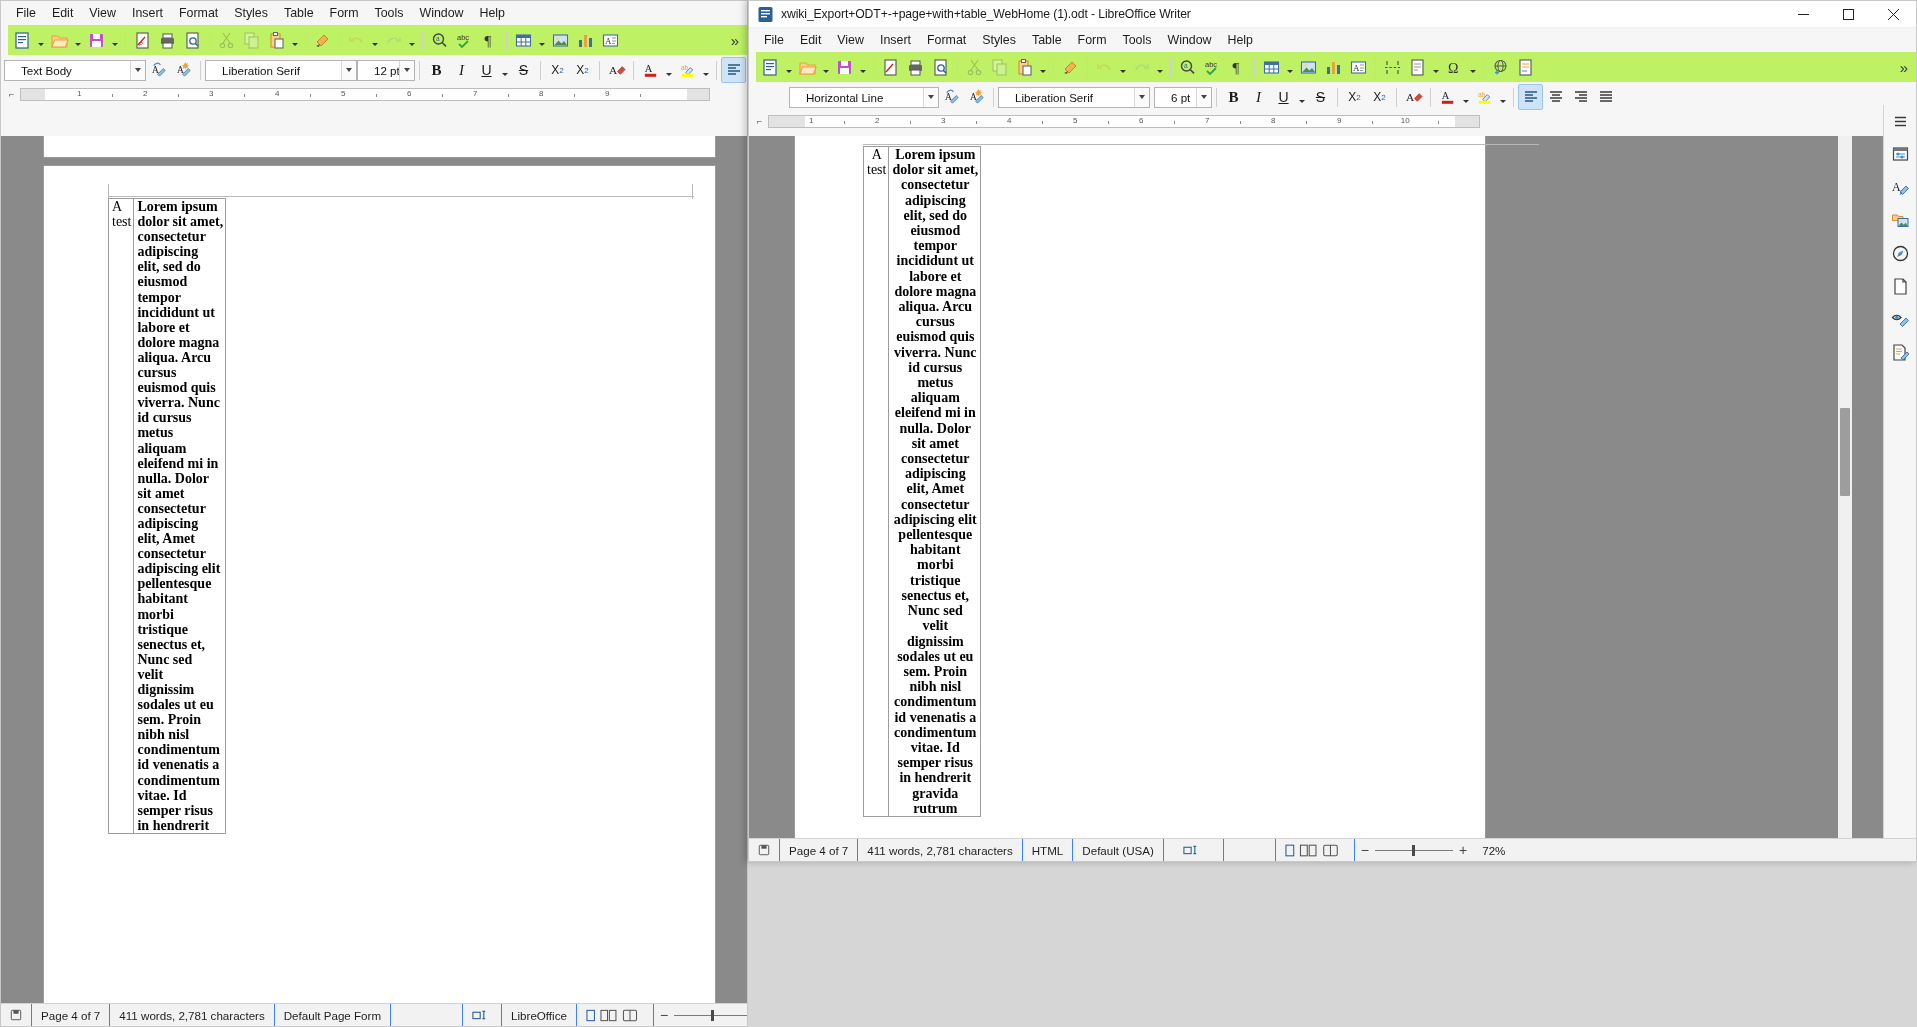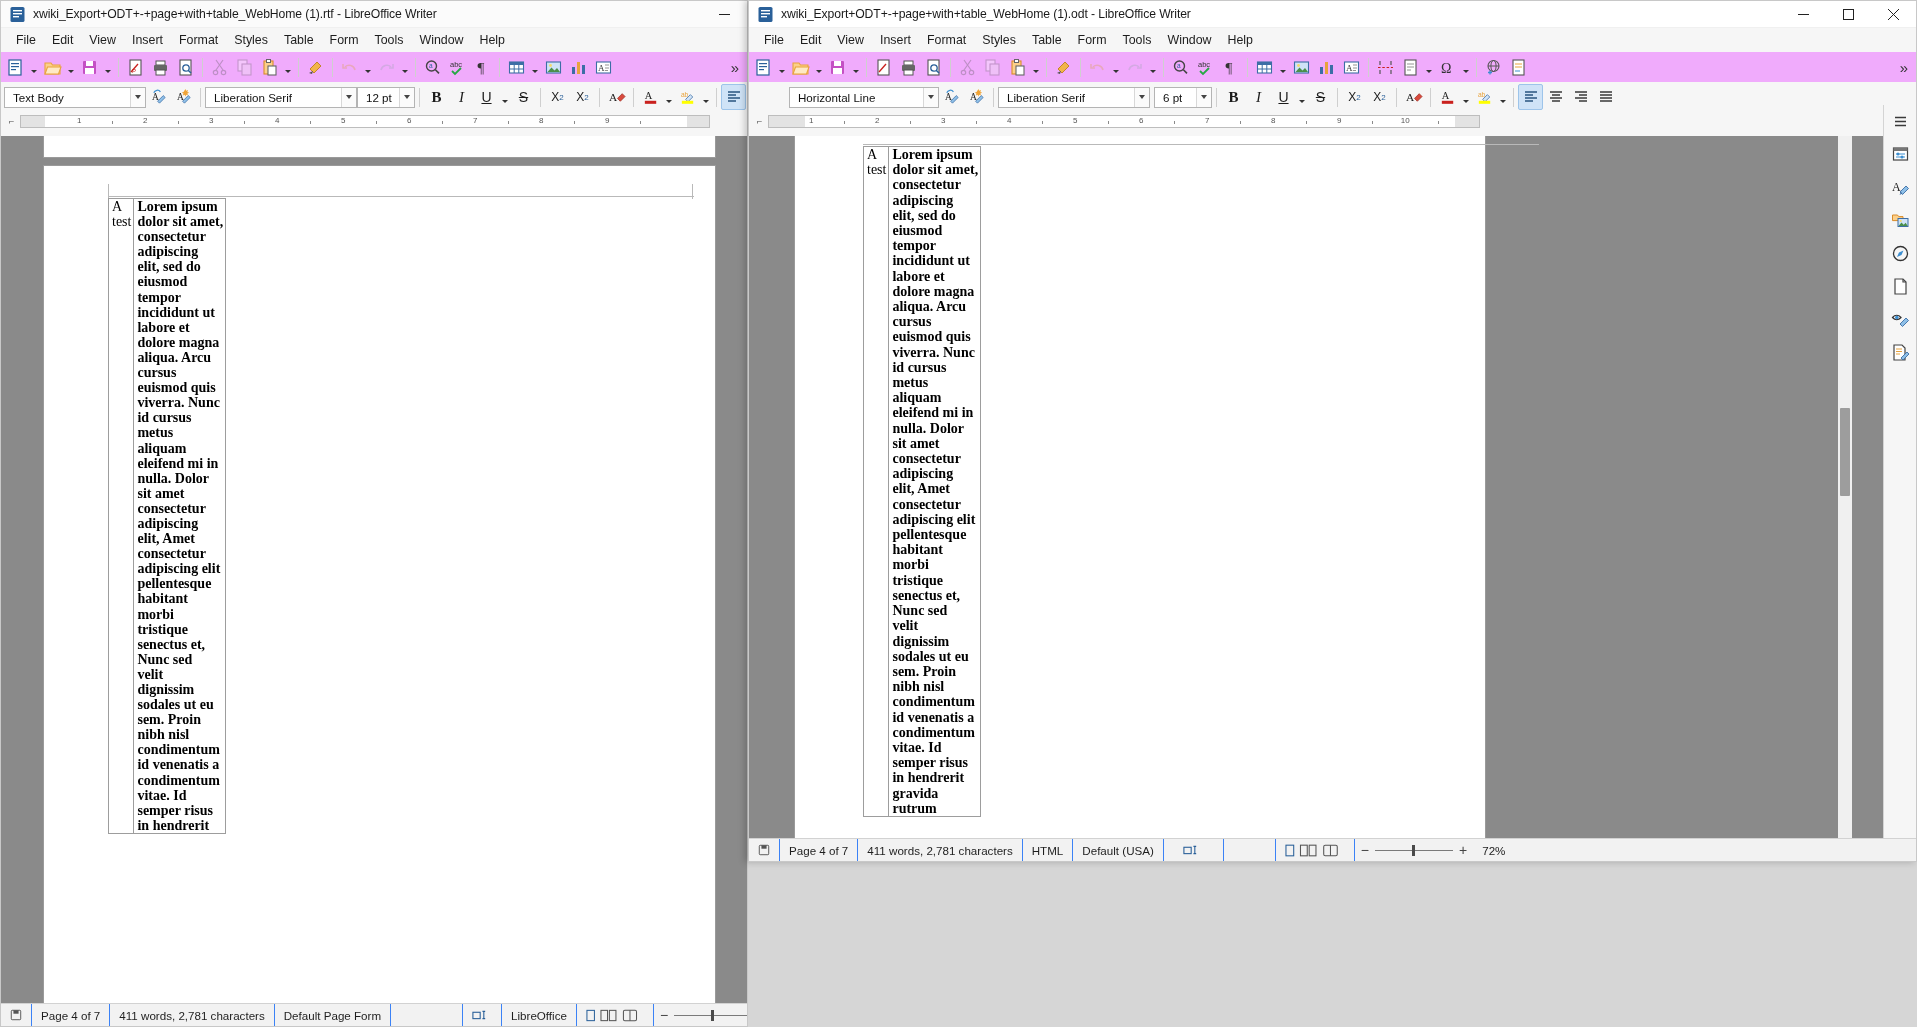--- a/index.html
+++ b/index.html
@@ -9,21 +9,21 @@
     overflow: hidden;
     font-family: "Liberation Sans", sans-serif;
     background: #ffffff;
   }
   .desktop { position: relative; width: 1917px; height: 1027px; background:#d6d6d6; }
 
   
   .window { position: absolute; top: 0; background: #f6f6f6; overflow: hidden;
             border: 1px solid #c8c8c8; }
   .win-left  { left: 0;   width: 748px;  height: 1027px; }
-  .win-right { left: 748px; width: 1169px; height: 862px; box-shadow: -3px 0 7px rgba(0,0,0,.22); }
+  .win-right { left: 748px; width: 1169px; height: 862px; box-shadow: -3px 0 7px rgba(0,0,0,.22); text-align: center; }
 
   
   .titlebar { height: 27px; background: #fbfbfb; display: flex; align-items: center;
               padding: 0 0 0 8px; position: relative; border-bottom: 1px solid #f0f0f0; }
   .win-right .titlebar { background: #ffffff; }
   .app-icon { width: 17px; height: 17px; margin-right: 7px; flex: 0 0 auto; }
   .title-text { font-size: 12.2px; color: #1a1a1a; white-space: nowrap; overflow: hidden;
                 text-overflow: ellipsis; letter-spacing: -.1px; }
   .win-ctrls { margin-left: auto; display: flex; height: 27px; }
   .win-btn { width: 45px; height: 27px; display: flex; align-items: center; justify-content: center;
@@ -31,36 +31,36 @@
   .win-btn svg { display:block; }
 
   
   .menubar { height: 24px; display: flex; align-items: center; padding-left: 7px;
              background: #f6f6f6; }
   .win-right .menubar { background: #f6f6f6; }
   .menu-item { font-size: 12.4px; color: #1d1d1d; padding: 2px 8px 3px 8px; white-space: nowrap; }
 
   
   .toolbar { height: 30px; display: flex; align-items: center; padding: 0 2px;
-             background: #f0abfc; }
+             background: #bef264; margin-left: 7px; }
   .tb-btn { width: 25px; height: 26px; display: flex; align-items: center; justify-content: center;
             position: relative; flex: 0 0 auto; }
   .tb-btn.dis { opacity: .32; }
   .tb-arrow { width: 12px; height: 26px; display: flex; align-items: flex-end; justify-content: center;
               padding-bottom: 7px; flex: 0 0 auto; }
   .tb-arrow i { display: block; width: 0; height: 0; border-left: 3.2px solid transparent;
                 border-right: 3.2px solid transparent; border-top: 3.8px solid #333; }
   .tb-sep { width: 1px; height: 19px; background: #cfcfcf; margin: 0 4px; flex: 0 0 auto; }
   .tb-more { width: 20px; height: 26px; display:flex; align-items:center; justify-content:center;
              font-size: 15px; color:#333; flex: 0 0 auto; margin-left:auto; }
 
   
   .fmtbar { height: 30px; display: flex; align-items: center; padding: 0 3px; background: #f6f6f6; }
   .combo { height: 21px; background: #fff; border: 1px solid #b4b4b4; display: flex;
-           align-items: center; font-size: 11.6px; color: #111; padding-left: 8px; flex: 0 0 auto; }
+           align-items: center; font-size: 11.6px; color: #111; padding-left: 16px; flex: 0 0 auto; }
   .combo .cv { overflow: hidden; white-space: nowrap; }
   .combo .cbtn { margin-left: auto; width: 15px; height: 19px; display: flex; align-items: center;
                  justify-content: center; border-left: 1px solid #d8d8d8; background:#fbfbfb; }
   .combo .cbtn i { width: 0; height: 0; border-left: 3.3px solid transparent;
                    border-right: 3.3px solid transparent; border-top: 4px solid #444; }
   .style-combo { width: 142px; }
   .style-combo-r { width: 150px; margin-left: 37px; }
   .font-combo { width: 152px; }
   .size-combo { width: 58px; }
   .fb { width: 25px; height: 26px; display:flex; align-items:center; justify-content:center;
@@ -118,38 +118,20 @@
   .zs-mid  { position:absolute; top:-3px; width:1px; height:7px; background:#7a7a7a; left:48%; }
   svg { shape-rendering: geometricPrecision; }
 </style>
 </head>
 <body>
 
 <div class="desktop">
 
   <div class="window win-left">
 
-    <div class="titlebar">
-      <span class="app-icon">
-        <svg width="17" height="17" viewBox="0 0 17 17">
-          <rect x="1.5" y="1" width="14" height="15" rx="1.6" fill="#2a6099"></rect>
-          <rect x="4" y="4" width="9" height="1.4" fill="#fff"></rect>
-          <rect x="4" y="7" width="9" height="1.4" fill="#fff"></rect>
-          <rect x="4" y="10" width="6" height="1.4" fill="#fff"></rect>
-        </svg>
-      </span>
-      <span class="title-text">xwiki_Export+ODT+-+page+with+table_WebHome (1).rtf - LibreOffice Writer</span>
-      <span class="win-ctrls">
-        <span class="win-btn">
-          <svg width="11" height="11">
-              <rect x="0" y="5" width="11" height="1" fill="#222"></rect>
-            </svg>
-        </span>
-      </span>
-    </div>
 
     <div class="menubar">
       <span class="menu-item">File</span>
       <span class="menu-item">Edit</span>
       <span class="menu-item">View</span>
       <span class="menu-item">Insert</span>
       <span class="menu-item">Format</span>
       <span class="menu-item">Styles</span>
       <span class="menu-item">Table</span>
       <span class="menu-item">Form</span>

